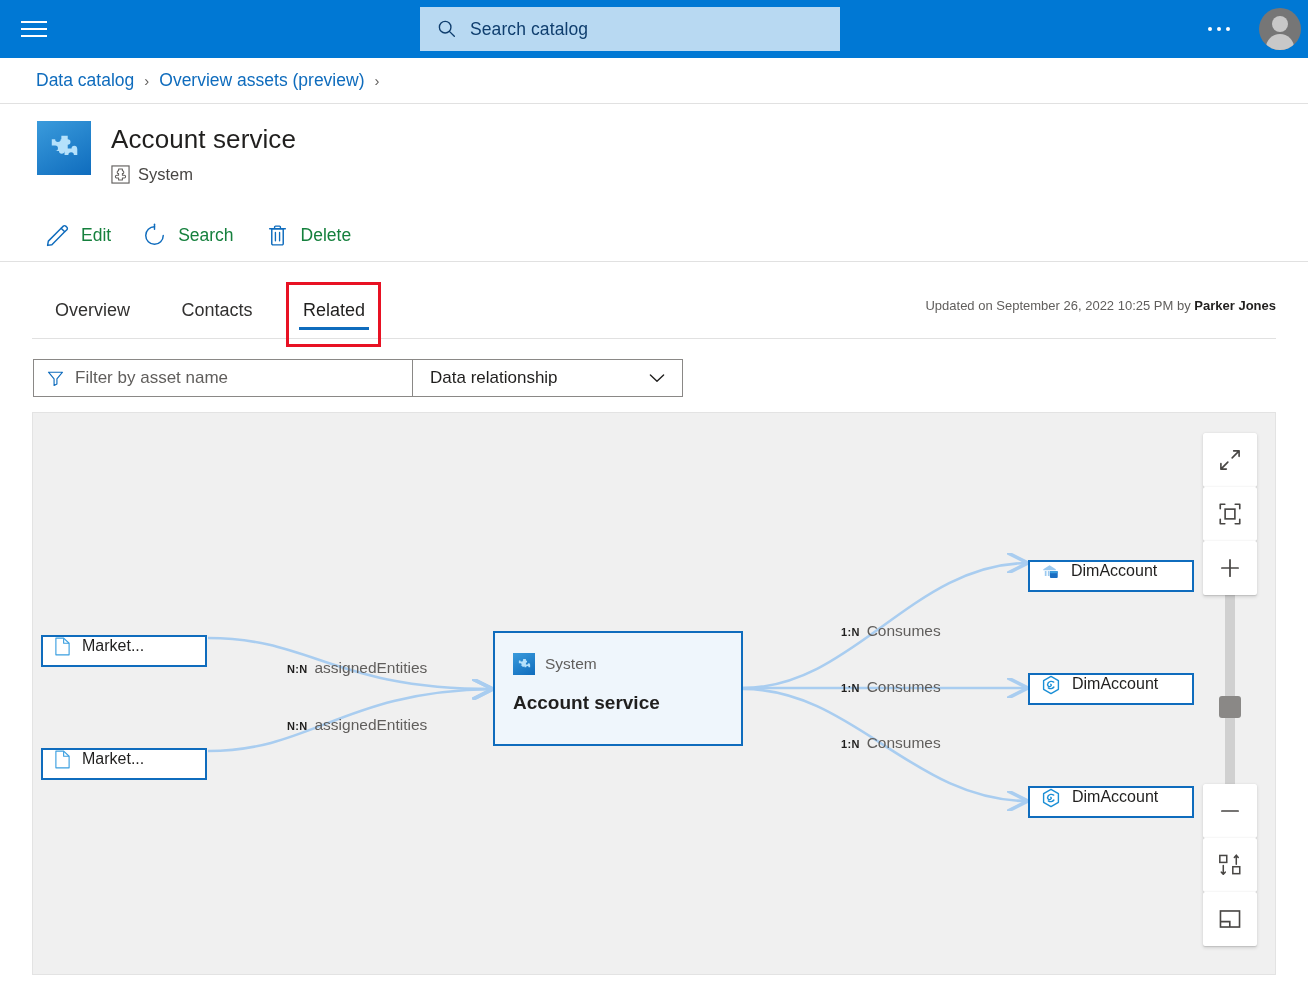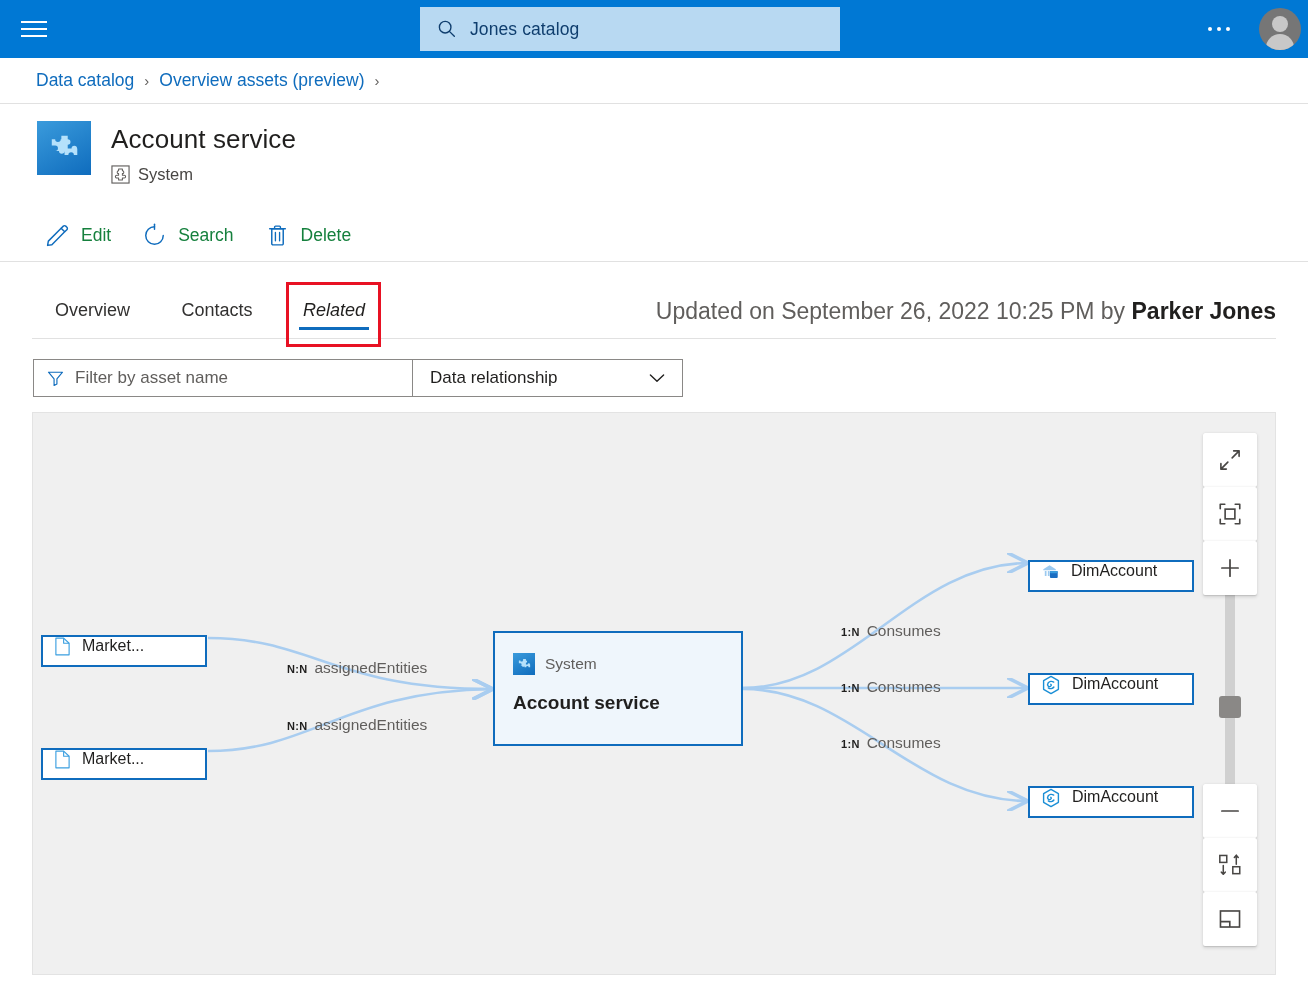--- a/index.html
+++ b/index.html
@@ -117,21 +117,21 @@
   .tab.active { color: #201f1e; }
   .tab .ul {
     position: absolute; left: 0; right: 0; bottom: 8px; height: 3px; background: #0f6cbd;
   }
   .tabhl {
     position: absolute; left: 286px; top: 0px; width: 95px; height: 65px;
     border: 3px solid #e81123; pointer-events: none;
   }
   .updated {
     position: absolute; right: 32px; top: 16px;
-    font-size: 23px; color: #605e5c; white-space: nowrap;
+    font-size: 13px; color: #605e5c; white-space: nowrap;
   }
   .updated b { color: #201f1e; font-weight: 700; }
 
   
   .filterrow { position: absolute; left: 0; top: 352px; width: 1308px; height: 52px; }
   .filterinput {
     position: absolute; left: 33px; top: 7px; width: 430px; height: 38px;
     border: 1px solid #8a8886; background: #fff;
     display: flex; align-items: center; padding-left: 12px; gap: 10px; cursor: text;
   }
@@ -203,21 +203,21 @@
     <i></i>
     <i></i>
     <i></i>
   </div>
 
   <div class="searchbox">
     <svg class="mag" viewBox="0 0 24 24">
       <circle cx="10" cy="10" r="6.3" fill="none" stroke="#0f3e6e" stroke-width="1.5"></circle>
       <line x1="14.6" y1="14.6" x2="20" y2="20" stroke="#0f3e6e" stroke-width="1.5" stroke-linecap="round"></line>
     </svg>
-    <span class="ph">Jones catalog</span>
+    <span class="ph">Search catalog</span>
   </div>
 
   <div class="ellipsis">
     <b></b>
       <b></b>
       <b></b>
   </div>
 
   <div class="avatar">
     <div class="head"></div>
@@ -276,21 +276,21 @@
 
 <div class="tabrow">
   <div class="tabline"></div>
 
   <div class="tab" style="left:50px;width:85px;">
     <span>Overview</span>
   </div>
   <div class="tab" style="left:175px;width:84px;">
     <span>Contacts</span>
   </div>
-  <div class="tab active" style="left:299px;width:70px;font-style:italic;">
+  <div class="tab active" style="left:299px;width:70px;">
     <span>Related</span>
     <div class="ul"></div>
   </div>
 
   <div class="tabhl"></div>
 
   <div class="updated">
     <span>Updated on </span><span>September 26, 2022 10:25 PM</span><span> by </span><b>Parker Jones</b>
   </div>
 </div>

